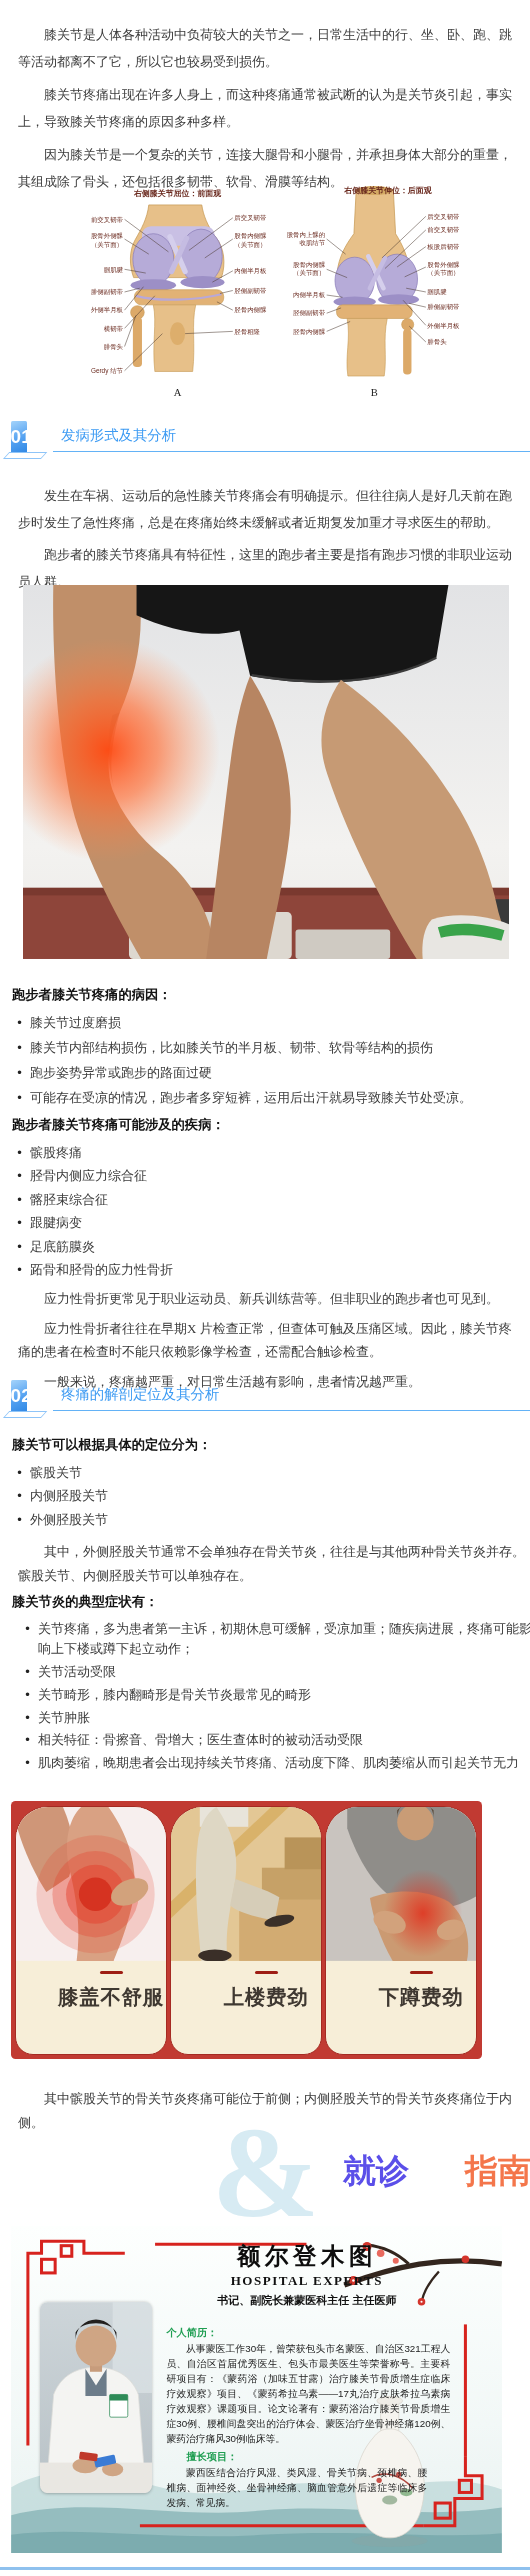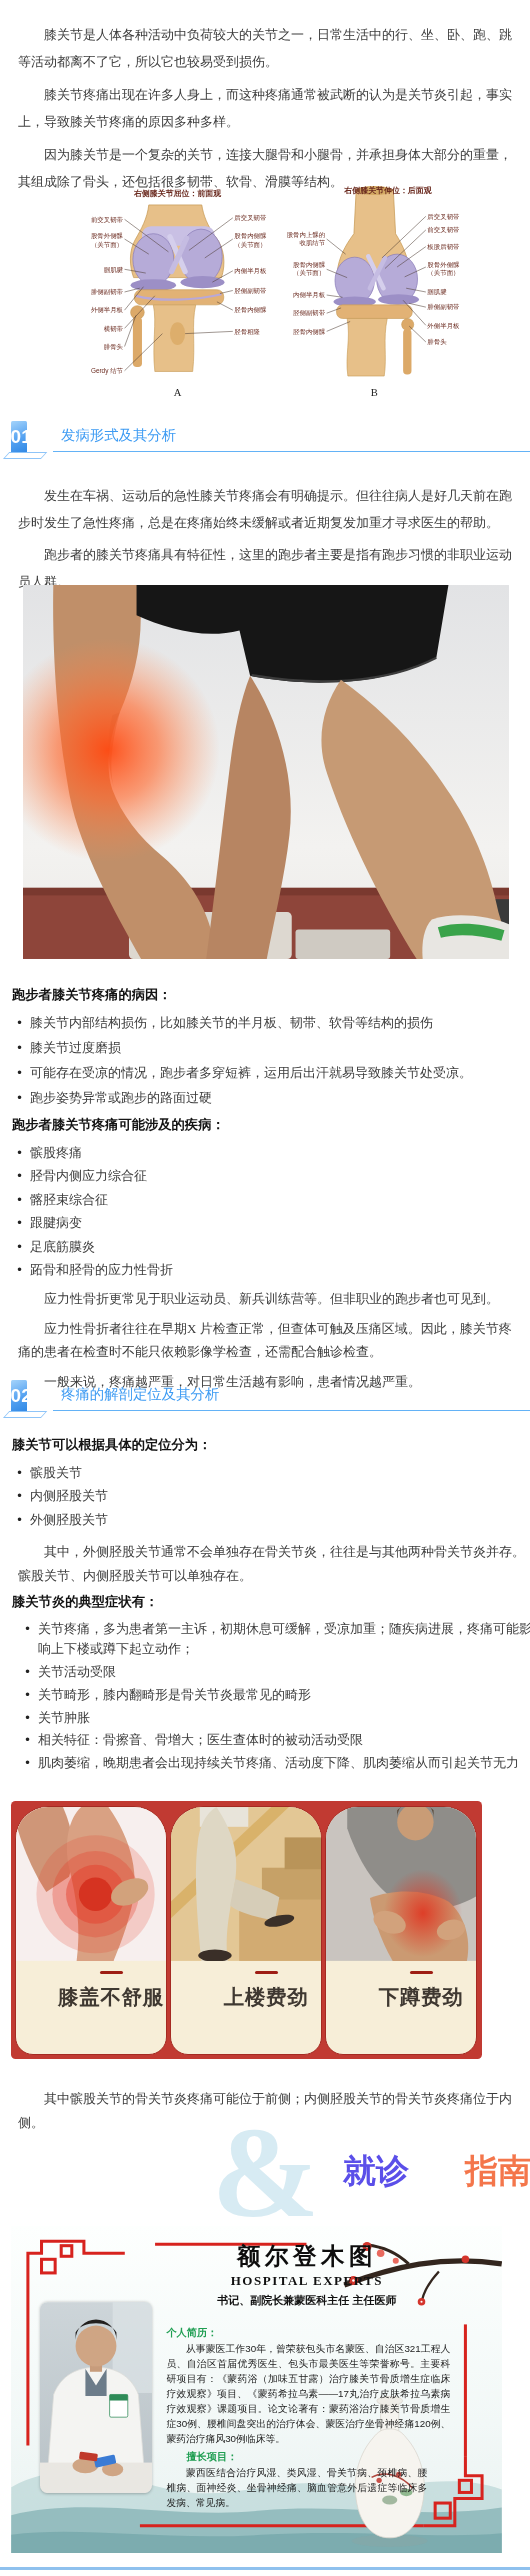--- a/index.html
+++ b/index.html
@@ -206,24 +206,24 @@
       <path d="M546,96 C480,130 390,134 302,119" stroke="#3c3c3c" stroke-width="3" fill="none"></path>
       <path d="M300,120 C340,182 360,260 352,330 C346,384 332,442 322,494 L242,494 C252,420 262,330 272,250 C278,200 286,155 300,120 Z" fill="#b78562"></path>
       <path d="M420,125 C472,162 522,212 560,270 C592,316 616,372 628,432 L640,472 L640,494 L520,494 C480,430 432,340 402,250 C386,204 396,160 420,125 Z" fill="#c69a74"></path>
       <path d="M540,442 C570,432 610,436 642,448 L642,494 L528,494 C526,472 530,452 540,442 Z" fill="#e8e6e2"></path>
       <path d="M548,452 C575,444 608,447 636,456 L632,470 C605,462 572,460 552,466 Z" fill="#3aa34a"></path>
     </svg>
   </div>
 
   <p class="abs bhead" style="top:986px;left:12px;">跑步者膝关节疼痛的病因：</p>
   <ul class="abs blist sp38" style="top:1013px;left:12px;width:512px;">
+    <li>膝关节过度磨损</li>
     <li>膝关节内部结构损伤，比如膝关节的半月板、韧带、软骨等结构的损伤</li>
-    <li>膝关节过度磨损</li>
+    <li>跑步姿势异常或跑步的路面过硬</li>
     <li>可能存在受凉的情况，跑步者多穿短裤，运用后出汗就易导致膝关节处受凉。</li>
-    <li>跑步姿势异常或跑步的路面过硬</li>
   </ul>
 
   <p class="abs bhead" style="top:1116px;left:12px;">跑步者膝关节疼痛可能涉及的疾病：</p>
   <ul class="abs blist sp31" style="top:1143px;left:12px;width:512px;">
     <li>髌股疼痛</li>
     <li>胫骨内侧应力综合征</li>
     <li>髂胫束综合征</li>
     <li>跟腱病变</li>
     <li>足底筋膜炎</li>
     <li>跖骨和胫骨的应力性骨折</li>

